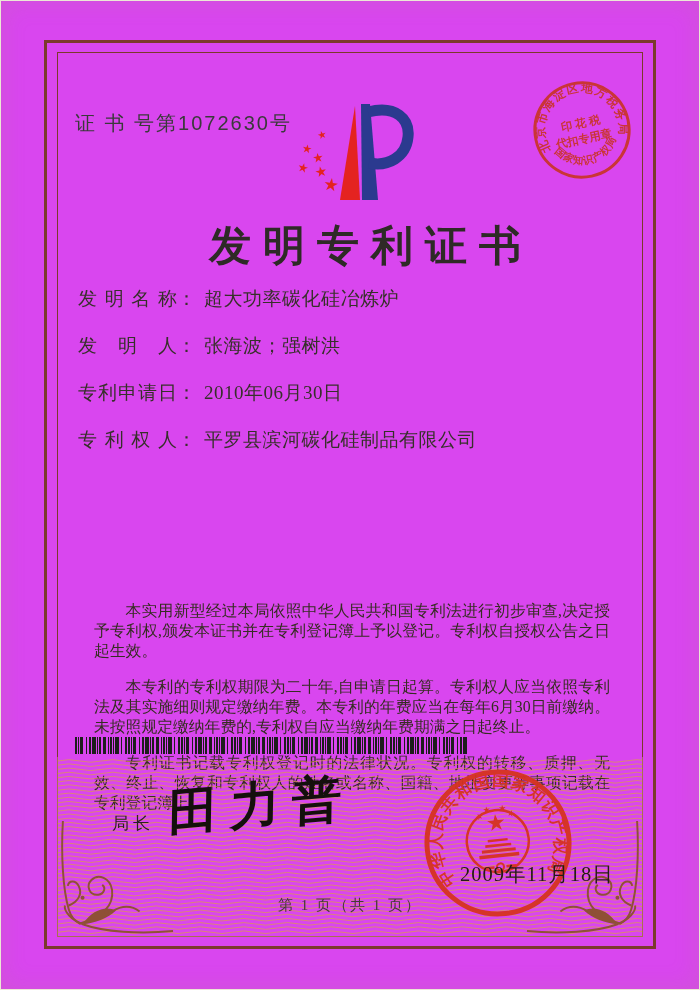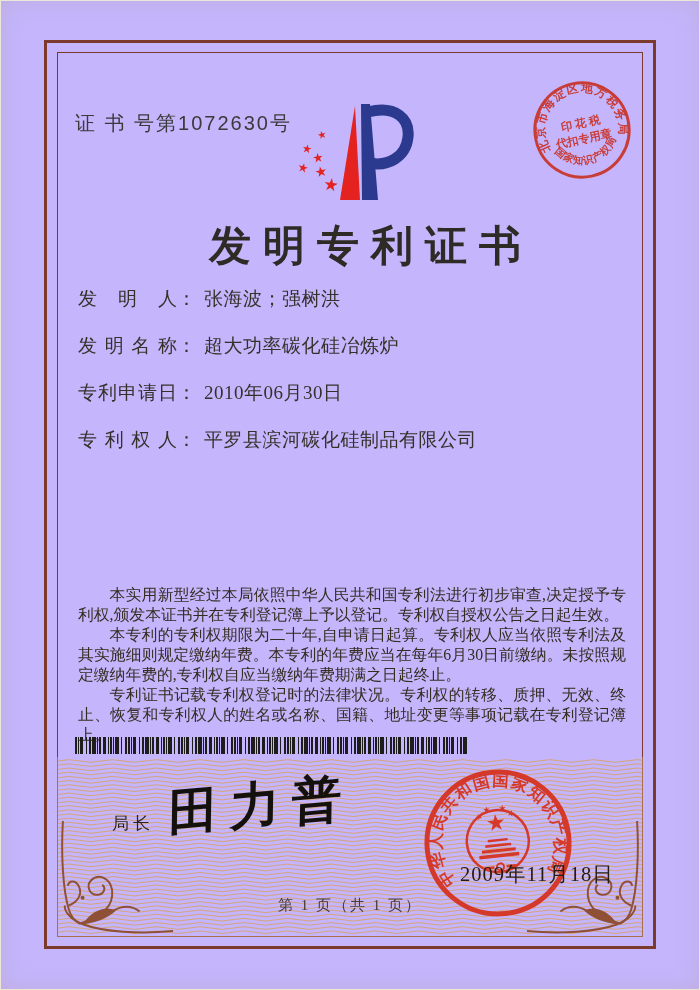--- a/index.html
+++ b/index.html
@@ -1,18 +1,18 @@
 <!DOCTYPE html>
 <html><head>
 <meta charset="utf-8">
 <style>
   html,body{margin:0;padding:0;background:#e8e4d4;}
   .page{
     position:relative;width:700px;height:990px;margin:0 auto;
-    background:#c4b5fd;overflow:hidden;
+    background:#d946ef;overflow:hidden;
     font-family:"Liberation Serif","DejaVu Serif",serif;
     box-shadow: inset 0 0 0 1px #ece7d6, inset 0 0 26px rgba(167,146,100,.20);
   }
   .border-outer{position:absolute;left:44px;top:40px;right:44px;bottom:41px;border:3px solid #7b3a2c;}
   .border-inner{position:absolute;left:57px;top:52px;right:57px;bottom:53px;border:1.5px solid #7b3a2c;}
 
   .cert-no{position:absolute;left:75px;top:110px;font-family:"Liberation Sans","DejaVu Sans",sans-serif;
     font-size:20px;color:#3a3a3a;letter-spacing:2px;}
 
   .logo{position:absolute;left:296px;top:104px;width:118px;height:100px;}
@@ -23,21 +23,21 @@
   .title{position:absolute;left:0;top:218px;width:100%;text-align:center;
     font-size:42px;font-weight:bold;color:#2e2a26;letter-spacing:12px;padding-left:12px;box-sizing:border-box;margin-left:15px;}
 
   .fields{position:absolute;left:78px;top:287px;width:560px;font-size:19px;color:#37302a;}
   .field-row{line-height:24px;margin-bottom:23px;white-space:nowrap;}
   .flabel{display:inline-block;width:99px;text-align:justify;text-align-last:justify;vertical-align:top;}
   .fcolon{display:inline-block;margin-right:8px;}
   .fvalue{letter-spacing:.5px;}
 
   .body-text{position:absolute;left:78px;top:585px;width:548px;color:#362d22;}
-  .body-text p{margin:0;text-indent:2em;font-size:15.8px;line-height:20px;text-align:justify;}
+  .body-text p{margin:16px;text-indent:2em;font-size:15.8px;line-height:20px;text-align:justify;}
 
   .barcode{position:absolute;left:75px;top:737px;width:396px;height:17px;}
   .barcode rect{fill:#1d1d1d;}
 
   .panel{position:absolute;left:57px;top:757px;right:57px;bottom:53px;
     border-left:1px solid #a9704e;border-right:1px solid #a9704e;border-bottom:1px solid #a9704e;}
   .waves{position:absolute;left:0;top:0;width:100%;height:100%;}
   .waves path{stroke:#dd9e45;stroke-width:.9;fill:none;opacity:.8;}
 
   .flourish{position:absolute;bottom:53px;width:118px;height:118px;z-index:3;}
@@ -97,24 +97,24 @@
       <textPath href="#arcBot" startOffset="50%" text-anchor="middle">国家知识产权局</textPath>
     </text>
     <text x="54" y="51" font-size="11.5" text-anchor="middle">印 花 税</text>
     <text x="54" y="67" font-size="11.5" text-anchor="middle">代扣专用章</text>
   </svg>
 
   <div class="title">发明专利证书</div>
 
   <div class="fields">
     <div class="field-row">
-      <span class="flabel">发明人</span><span class="fcolon">：</span><span class="fvalue">张海波；强树洪</span>
+      <span class="flabel">发明名称</span><span class="fcolon">：</span><span class="fvalue">超大功率碳化硅冶炼炉</span>
     </div>
     <div class="field-row">
-      <span class="flabel">发明名称</span><span class="fcolon">：</span><span class="fvalue">超大功率碳化硅冶炼炉</span>
+      <span class="flabel">发明人</span><span class="fcolon">：</span><span class="fvalue">张海波；强树洪</span>
     </div>
     <div class="field-row">
       <span class="flabel">专利申请日</span><span class="fcolon">：</span><span class="fvalue">2010年06月30日</span>
     </div>
     <div class="field-row">
       <span class="flabel">专利权人</span><span class="fcolon">：</span><span class="fvalue">平罗县滨河碳化硅制品有限公司</span>
     </div>
   </div>
 
   <div class="body-text">

